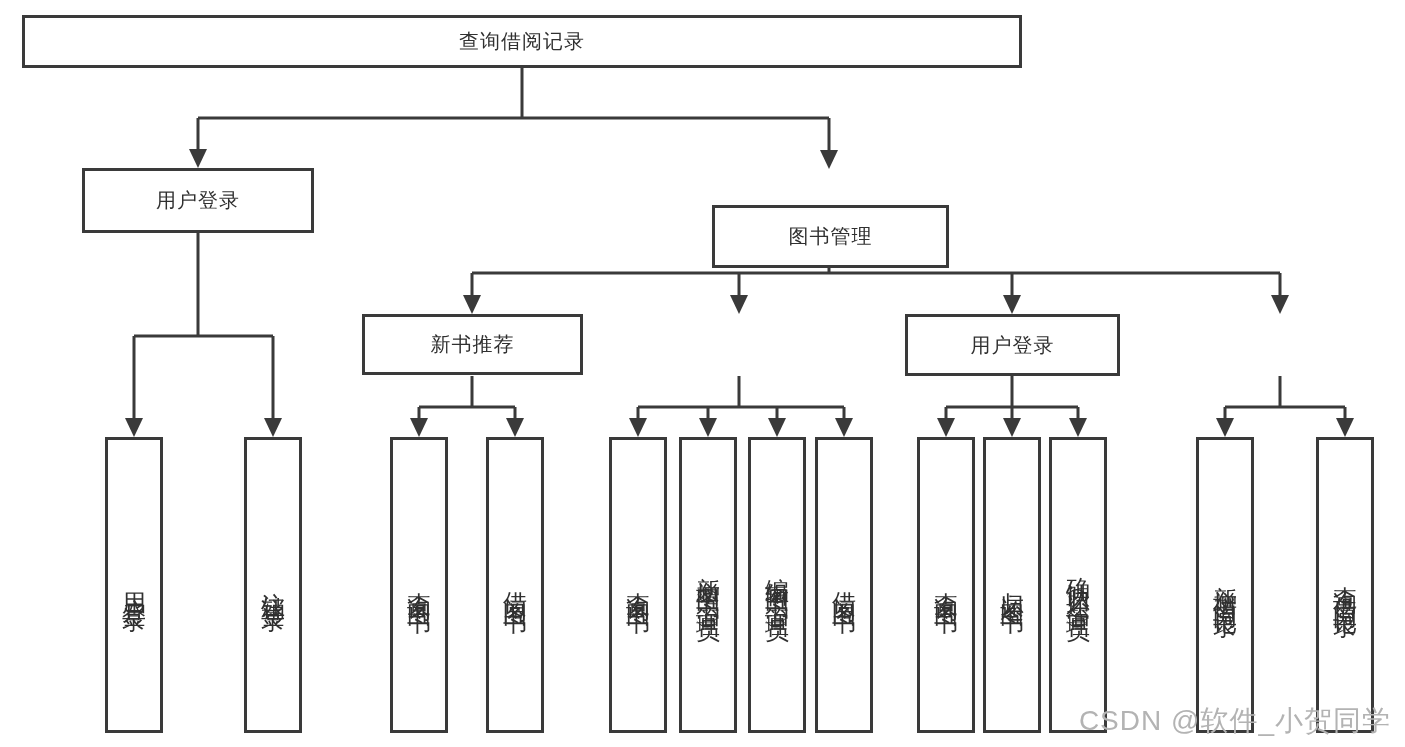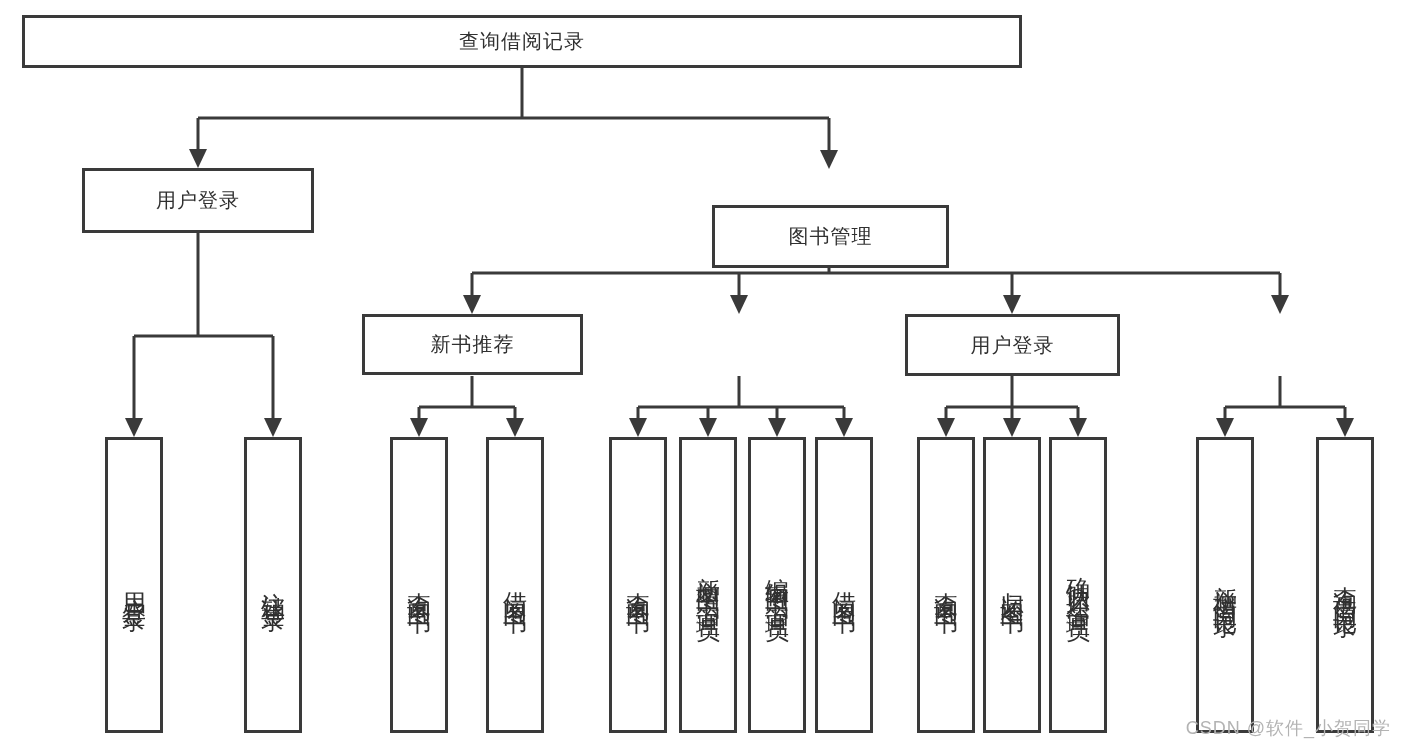--- a/index.html
+++ b/index.html
@@ -46,21 +46,21 @@
   }
   .leaf.a1{left:105px;} .leaf.a2{left:244px;}
   .leaf.b1{left:390px;} .leaf.b2{left:486px;}
   .leaf.c1{left:609px;} .leaf.c2{left:679px;}
   .leaf.c3{left:748px;} .leaf.c4{left:815px;}
   .leaf.d1{left:917px;} .leaf.d2{left:983px;} .leaf.d3{left:1049px;}
   .leaf.e1{left:1196px;} .leaf.e2{left:1316px;}
   .watermark{
     position:absolute;
     right:14px;bottom:7px;
-    font-size:18px;
+    font-size:28px;
     color:var(--watermark);
     z-index:10;
     letter-spacing:1px;
   }
 </style>
 </head>
 <body>
 
 <div class="canvas">
 

